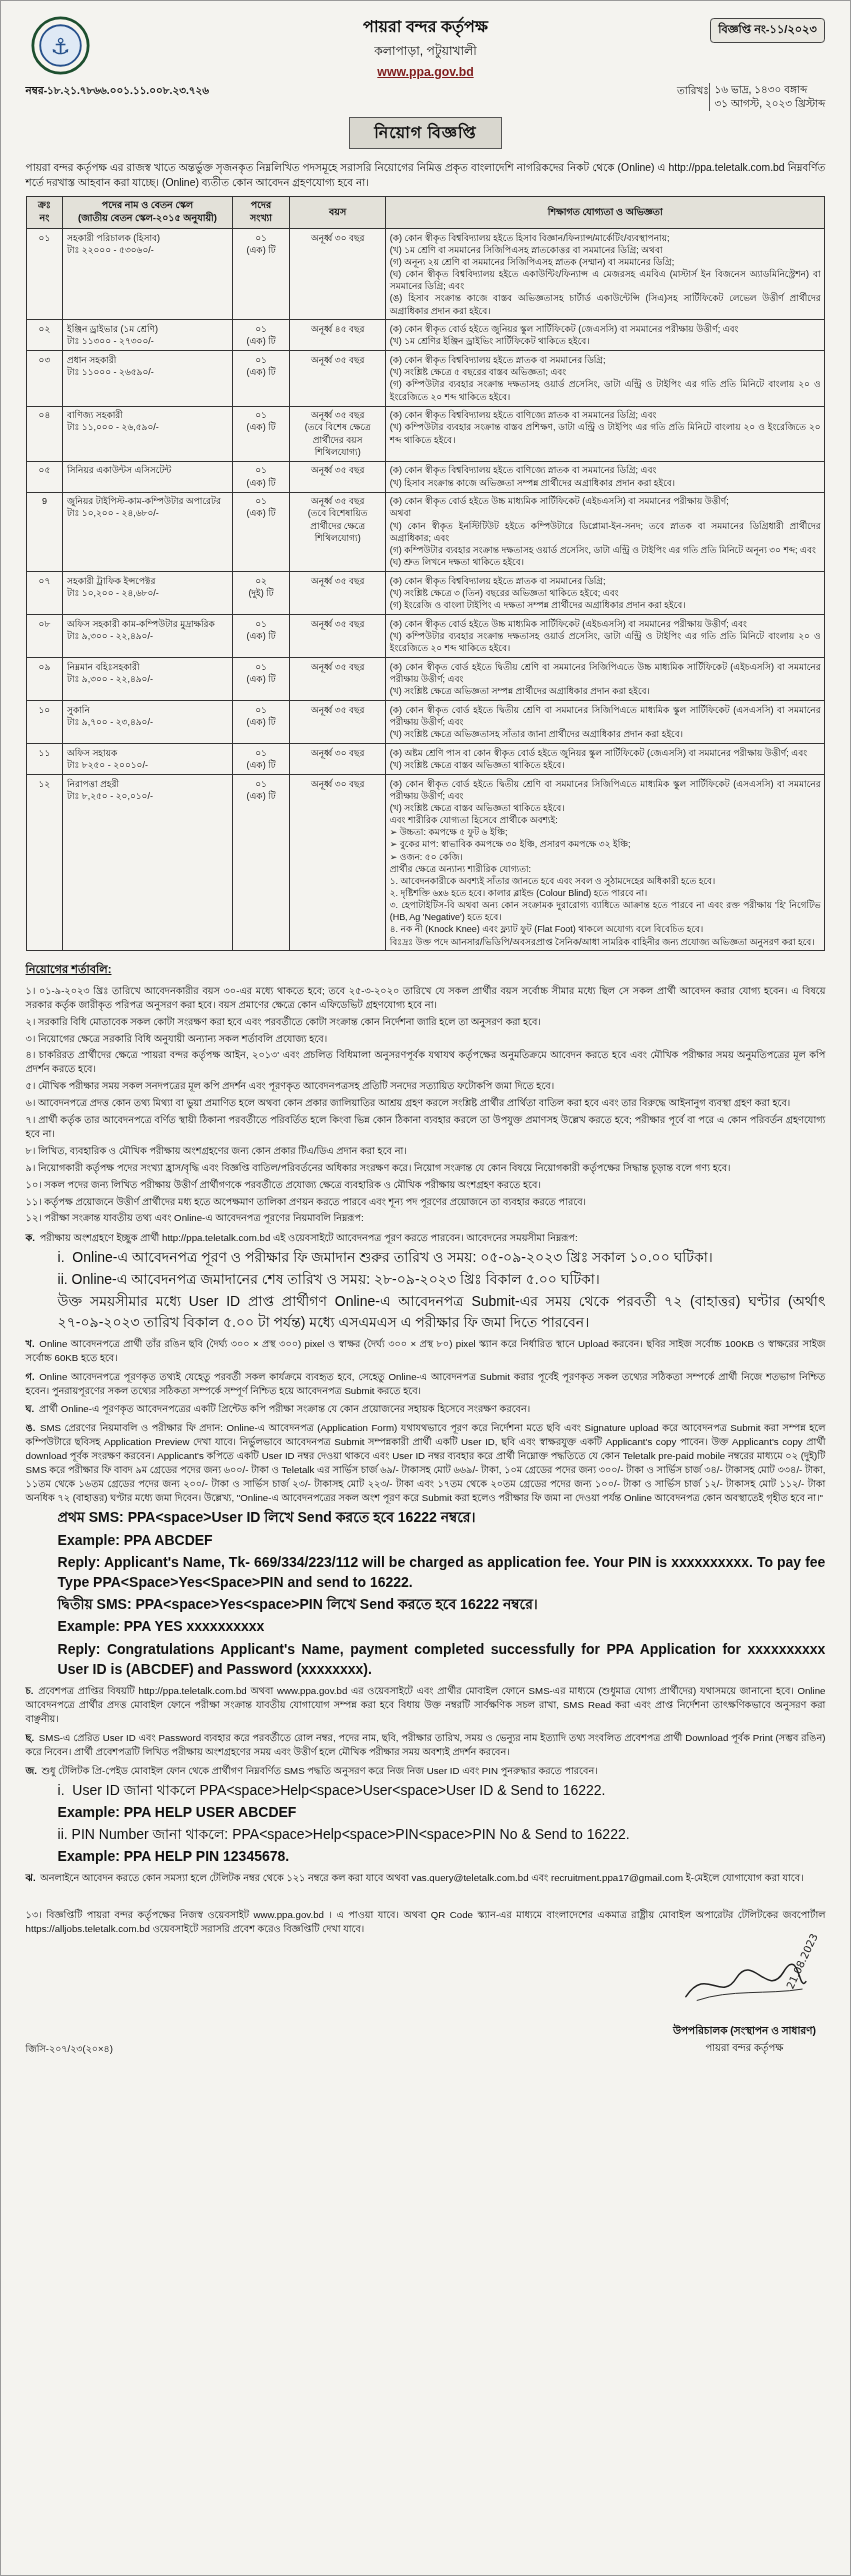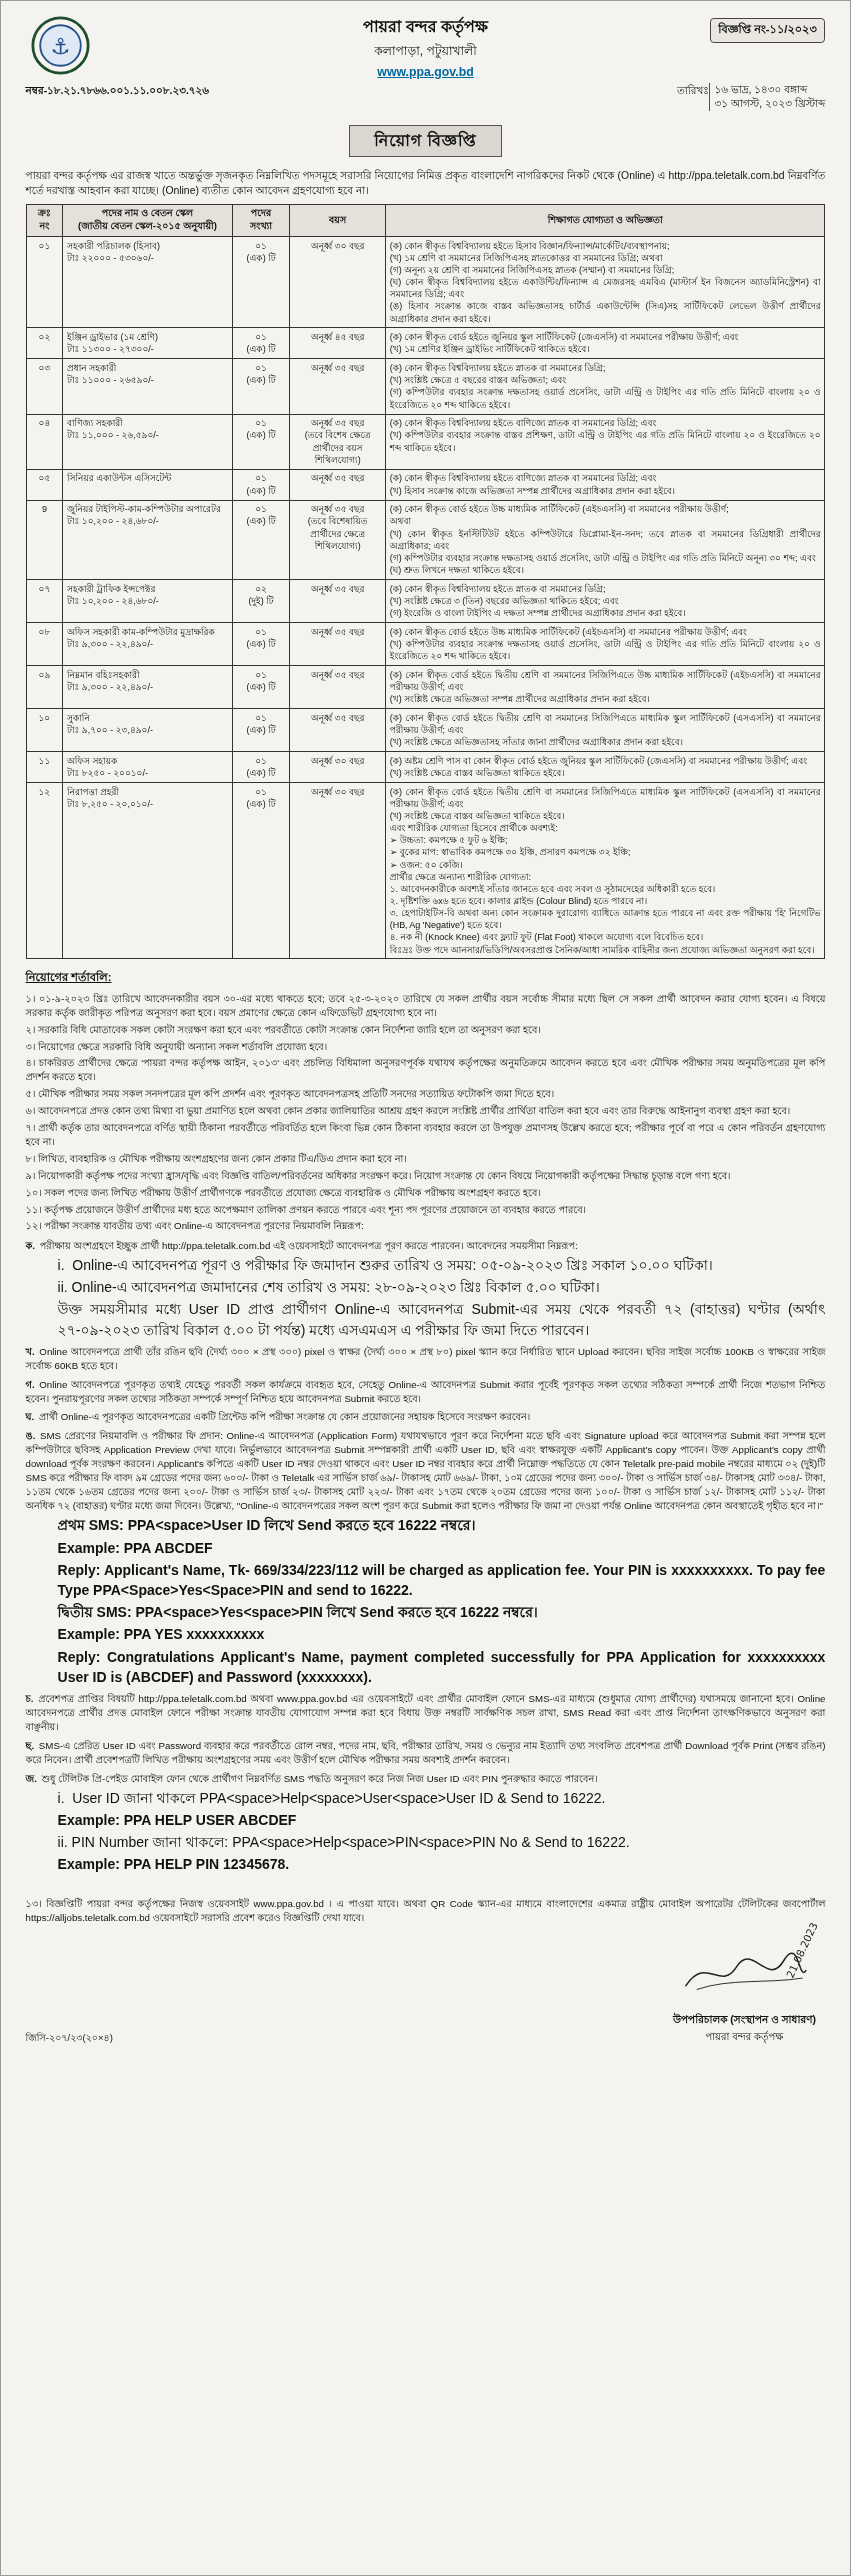--- a/index.html
+++ b/index.html
@@ -3,28 +3,28 @@
 <meta charset="utf-8">
 <style>
   html,body{margin:0;padding:0;background:#c2c2c2;font-family:"Liberation Sans","DejaVu Sans",sans-serif;color:#111;}
   .page{width:851px;min-height:2576px;margin:0 auto;background:#f4f3ef;box-sizing:border-box;padding:13.2px 24.6px 28px 24.6px;border:0.9px solid #9a9a9a;}
   
   .hdr{position:relative;text-align:center;margin-bottom:1.9px;}
   .hdr-logo{position:absolute;left:5.7px;top:1.9px;width:59px;height:59px;}
   .notice-no{position:absolute;right:0;top:3.8px;border:0.9px solid #444;border-radius:3.8px;padding:1.9px 7.6px;font-size:11.3px;font-weight:bold;background:#e9e7e0;}
   .org-name{font-size:16px;font-weight:bold;}
   .org-addr{font-size:12.3px;margin-top:0.9px;}
-  .org-web{font-size:12.3px;font-weight:bold;text-decoration:underline;margin-top:0.9px;display:inline-block;color:#0369a1;}
+  .org-web{font-size:12.3px;font-weight:bold;text-decoration:underline;margin-top:0.9px;display:inline-block;color:#7f1d1d;}
   .memo-row{display:flex;justify-content:space-between;align-items:flex-start;font-size:10.4px;margin-top:3.8px;}
   .memo-no{font-weight:bold;}
   .date-block{text-align:left;display:flex;gap:0;}
   .date-lines{border-left:0.9px solid #555;padding-left:4.7px;}
   .date-lines div{line-height:1.35;}
   .title-box{text-align:center;margin:5.7px 0 7.6px 0;}
-  .title-inner{display:inline-block;background:#d9d7cf;border:0.9px solid #555;padding:1.9px 24.6px;font-size:16px;font-weight:bold;letter-spacing:0.9px;margin-top:8px;}
+  .title-inner{display:inline-block;background:#d9d7cf;border:0.9px solid #555;padding:1.9px 24.6px;font-size:16px;font-weight:bold;letter-spacing:0.9px;}
   .intro{font-size:10.4px;line-height:1.45;text-align:justify;margin-bottom:5.7px;}
   
   table.posts{width:100%;border-collapse:collapse;font-size:9px;}
   table.posts th,table.posts td{border:0.9px solid #333;padding:2.8px 3.8px;vertical-align:top;white-space:pre-wrap;line-height:1.35;}
   table.posts th{background:#e3e1d9;font-weight:bold;text-align:center;vertical-align:middle;font-size:9.5px;}
   td.c-sl{width:28px;text-align:center;}
   td.c-post{width:161px;}
   td.c-count{width:49px;text-align:center;}
   td.c-age{width:87px;text-align:center;}
   td.c-qual{text-align:justify;}
@@ -255,20 +255,21 @@
 
   <div class="steps">
       <div class="step"><span class="step-label">ক.</span><span class="step-text">পরীক্ষায় অংশগ্রহণে ইচ্ছুক প্রার্থী http://ppa.teletalk.com.bd এই ওয়েবসাইটে আবেদনপত্র পূরণ করতে পারবেন। আবেদনের সময়সীমা নিম্নরূপ:</span><div class="step-sub">i.  Online-এ আবেদনপত্র পূরণ ও পরীক্ষার ফি জমাদান শুরুর তারিখ ও সময়: ০৫-০৯-২০২৩ খ্রিঃ সকাল ১০.০০ ঘটিকা।</div><div class="step-sub">ii. Online-এ আবেদনপত্র জমাদানের শেষ তারিখ ও সময়: ২৮-০৯-২০২৩ খ্রিঃ বিকাল ৫.০০ ঘটিকা।</div><div class="step-sub">উক্ত সময়সীমার মধ্যে User ID প্রাপ্ত প্রার্থীগণ Online-এ আবেদনপত্র Submit-এর সময় থেকে পরবর্তী ৭২ (বাহাত্তর) ঘণ্টার (অর্থাৎ ২৭-০৯-২০২৩ তারিখ বিকাল ৫.০০ টা পর্যন্ত) মধ্যে এসএমএস এ পরীক্ষার ফি জমা দিতে পারবেন।</div></div>
       <div class="step"><span class="step-label">খ.</span><span class="step-text">Online আবেদনপত্রে প্রার্থী তাঁর রঙিন ছবি (দৈর্ঘ্য ৩০০ × প্রস্থ ৩০০) pixel ও স্বাক্ষর (দৈর্ঘ্য ৩০০ × প্রস্থ ৮০) pixel স্ক্যান করে নির্ধারিত স্থানে Upload করবেন। ছবির সাইজ সর্বোচ্চ 100KB ও স্বাক্ষরের সাইজ সর্বোচ্চ 60KB হতে হবে।</span></div>
       <div class="step"><span class="step-label">গ.</span><span class="step-text">Online আবেদনপত্রে পূরণকৃত তথ্যই যেহেতু পরবর্তী সকল কার্যক্রমে ব্যবহৃত হবে, সেহেতু Online-এ আবেদনপত্র Submit করার পূর্বেই পূরণকৃত সকল তথ্যের সঠিকতা সম্পর্কে প্রার্থী নিজে শতভাগ নিশ্চিত হবেন। পুনরায়পূরণের সকল তথ্যের সঠিকতা সম্পর্কে সম্পূর্ণ নিশ্চিত হয়ে আবেদনপত্র Submit করতে হবে।</span></div>
       <div class="step"><span class="step-label">ঘ.</span><span class="step-text">প্রার্থী Online-এ পূরণকৃত আবেদনপত্রের একটি প্রিন্টেড কপি পরীক্ষা সংক্রান্ত যে কোন প্রয়োজনের সহায়ক হিসেবে সংরক্ষণ করবেন।</span></div>
       <div class="step"><span class="step-label">ঙ.</span><span class="step-text">SMS প্রেরণের নিয়মাবলি ও পরীক্ষার ফি প্রদান: Online-এ আবেদনপত্র (Application Form) যথাযথভাবে পূরণ করে নির্দেশনা মতে ছবি এবং Signature upload করে আবেদনপত্র Submit করা সম্পন্ন হলে কম্পিউটারে ছবিসহ Application Preview দেখা যাবে। নির্ভুলভাবে আবেদনপত্র Submit সম্পন্নকারী প্রার্থী একটি User ID, ছবি এবং স্বাক্ষরযুক্ত একটি Applicant's copy পাবেন। উক্ত Applicant's copy প্রার্থী download পূর্বক সংরক্ষণ করবেন। Applicant's কপিতে একটি User ID নম্বর দেওয়া থাকবে এবং User ID নম্বর ব্যবহার করে প্রার্থী নিম্নোক্ত পদ্ধতিতে যে কোন Teletalk pre-paid mobile নম্বরের মাধ্যমে ০২ (দুই)টি SMS করে পরীক্ষার ফি বাবদ ৯ম গ্রেডের পদের জন্য ৬০০/- টাকা ও Teletalk এর সার্ভিস চার্জ ৬৯/- টাকাসহ মোট ৬৬৯/- টাকা, ১০ম গ্রেডের পদের জন্য ৩০০/- টাকা ও সার্ভিস চার্জ ৩৪/- টাকাসহ মোট ৩৩৪/- টাকা, ১১তম থেকে ১৬তম গ্রেডের পদের জন্য ২০০/- টাকা ও সার্ভিস চার্জ ২৩/- টাকাসহ মোট ২২৩/- টাকা এবং ১৭তম থেকে ২০তম গ্রেডের পদের জন্য ১০০/- টাকা ও সার্ভিস চার্জ ১২/- টাকাসহ মোট ১১২/- টাকা অনধিক ৭২ (বাহাত্তর) ঘণ্টার মধ্যে জমা দিবেন। উল্লেখ্য, "Online-এ আবেদনপত্রের সকল অংশ পূরণ করে Submit করা হলেও পরীক্ষার ফি জমা না দেওয়া পর্যন্ত Online আবেদনপত্র কোন অবস্থাতেই গৃহীত হবে না।"</span><div class="step-sub bold">প্রথম SMS: PPA&lt;space&gt;User ID লিখে Send করতে হবে 16222 নম্বরে।</div><div class="step-sub bold">Example: PPA ABCDEF</div><div class="step-sub bold">Reply: Applicant's Name, Tk- 669/334/223/112 will be charged as application fee. Your PIN is xxxxxxxxxx. To pay fee Type PPA&lt;Space&gt;Yes&lt;Space&gt;PIN and send to 16222.</div><div class="step-sub bold">দ্বিতীয় SMS: PPA&lt;space&gt;Yes&lt;space&gt;PIN লিখে Send করতে হবে 16222 নম্বরে।</div><div class="step-sub bold">Example: PPA YES xxxxxxxxxx</div><div class="step-sub bold">Reply: Congratulations Applicant's Name, payment completed successfully for PPA Application for xxxxxxxxxx User ID is (ABCDEF) and Password (xxxxxxxx).</div></div>
       <div class="step"><span class="step-label">চ.</span><span class="step-text">প্রবেশপত্র প্রাপ্তির বিষয়টি http://ppa.teletalk.com.bd অথবা www.ppa.gov.bd এর ওয়েবসাইটে এবং প্রার্থীর মোবাইল ফোনে SMS-এর মাধ্যমে (শুধুমাত্র যোগ্য প্রার্থীদের) যথাসময়ে জানানো হবে। Online আবেদনপত্রে প্রার্থীর প্রদত্ত মোবাইল ফোনে পরীক্ষা সংক্রান্ত যাবতীয় যোগাযোগ সম্পন্ন করা হবে বিধায় উক্ত নম্বরটি সার্বক্ষণিক সচল রাখা, SMS Read করা এবং প্রাপ্ত নির্দেশনা তাৎক্ষণিকভাবে অনুসরণ করা বাঞ্ছনীয়।</span></div>
       <div class="step"><span class="step-label">ছ.</span><span class="step-text">SMS-এ প্রেরিত User ID এবং Password ব্যবহার করে পরবর্তীতে রোল নম্বর, পদের নাম, ছবি, পরীক্ষার তারিখ, সময় ও ভেন্যুর নাম ইত্যাদি তথ্য সংবলিত প্রবেশপত্র প্রার্থী Download পূর্বক Print (সম্ভব রঙিন) করে নিবেন। প্রার্থী প্রবেশপত্রটি লিখিত পরীক্ষায় অংশগ্রহণের সময় এবং উত্তীর্ণ হলে মৌখিক পরীক্ষার সময় অবশ্যই প্রদর্শন করবেন।</span></div>
       <div class="step"><span class="step-label">জ.</span><span class="step-text">শুধু টেলিটক প্রি-পেইড মোবাইল ফোন থেকে প্রার্থীগণ নিম্নবর্ণিত SMS পদ্ধতি অনুসরণ করে নিজ নিজ User ID এবং PIN পুনরুদ্ধার করতে পারবেন।</span><div class="step-sub">i.  User ID জানা থাকলে PPA&lt;space&gt;Help&lt;space&gt;User&lt;space&gt;User ID &amp; Send to 16222.</div><div class="step-sub bold">Example: PPA HELP USER ABCDEF</div><div class="step-sub">ii. PIN Number জানা থাকলে: PPA&lt;space&gt;Help&lt;space&gt;PIN&lt;space&gt;PIN No &amp; Send to 16222.</div><div class="step-sub bold">Example: PPA HELP PIN 12345678.</div></div>
+      <div class="step"><span class="step-label">ঝ.</span><span class="step-text">অনলাইনে আবেদন করতে কোন সমস্যা হলে টেলিটক নম্বর থেকে ১২১ নম্বরে কল করা যাবে অথবা vas.query@teletalk.com.bd এবং recruitment.ppa17@gmail.com ই-মেইলে যোগাযোগ করা যাবে।</span></div>
     </div>
 
   <p class="final-note">১৩। বিজ্ঞপ্তিটি পায়রা বন্দর কর্তৃপক্ষের নিজস্ব ওয়েবসাইট www.ppa.gov.bd । এ পাওয়া যাবে। অথবা QR Code স্ক্যান-এর মাধ্যমে বাংলাদেশের একমাত্র রাষ্ট্রীয় মোবাইল অপারেটর টেলিটকের জবপোর্টাল https://alljobs.teletalk.com.bd ওয়েবসাইটে সরাসরি প্রবেশ করেও বিজ্ঞপ্তিটি দেখা যাবে।</p>
 
   <div class="footer">
     <div class="print-code">জিসি-২০৭/২৩(২০×৪)</div>
     <div class="sign-block">
       <div class="sign-date">21.08.2023</div>
       <svg width="132" height="45" viewBox="0 0 140 48">
         <path d="M8 38 C 30 5, 45 45, 62 18 S 95 40, 112 12 S 128 34, 136 22" fill="none" stroke="#222" stroke-width="1.6" stroke-linecap="round"></path>

